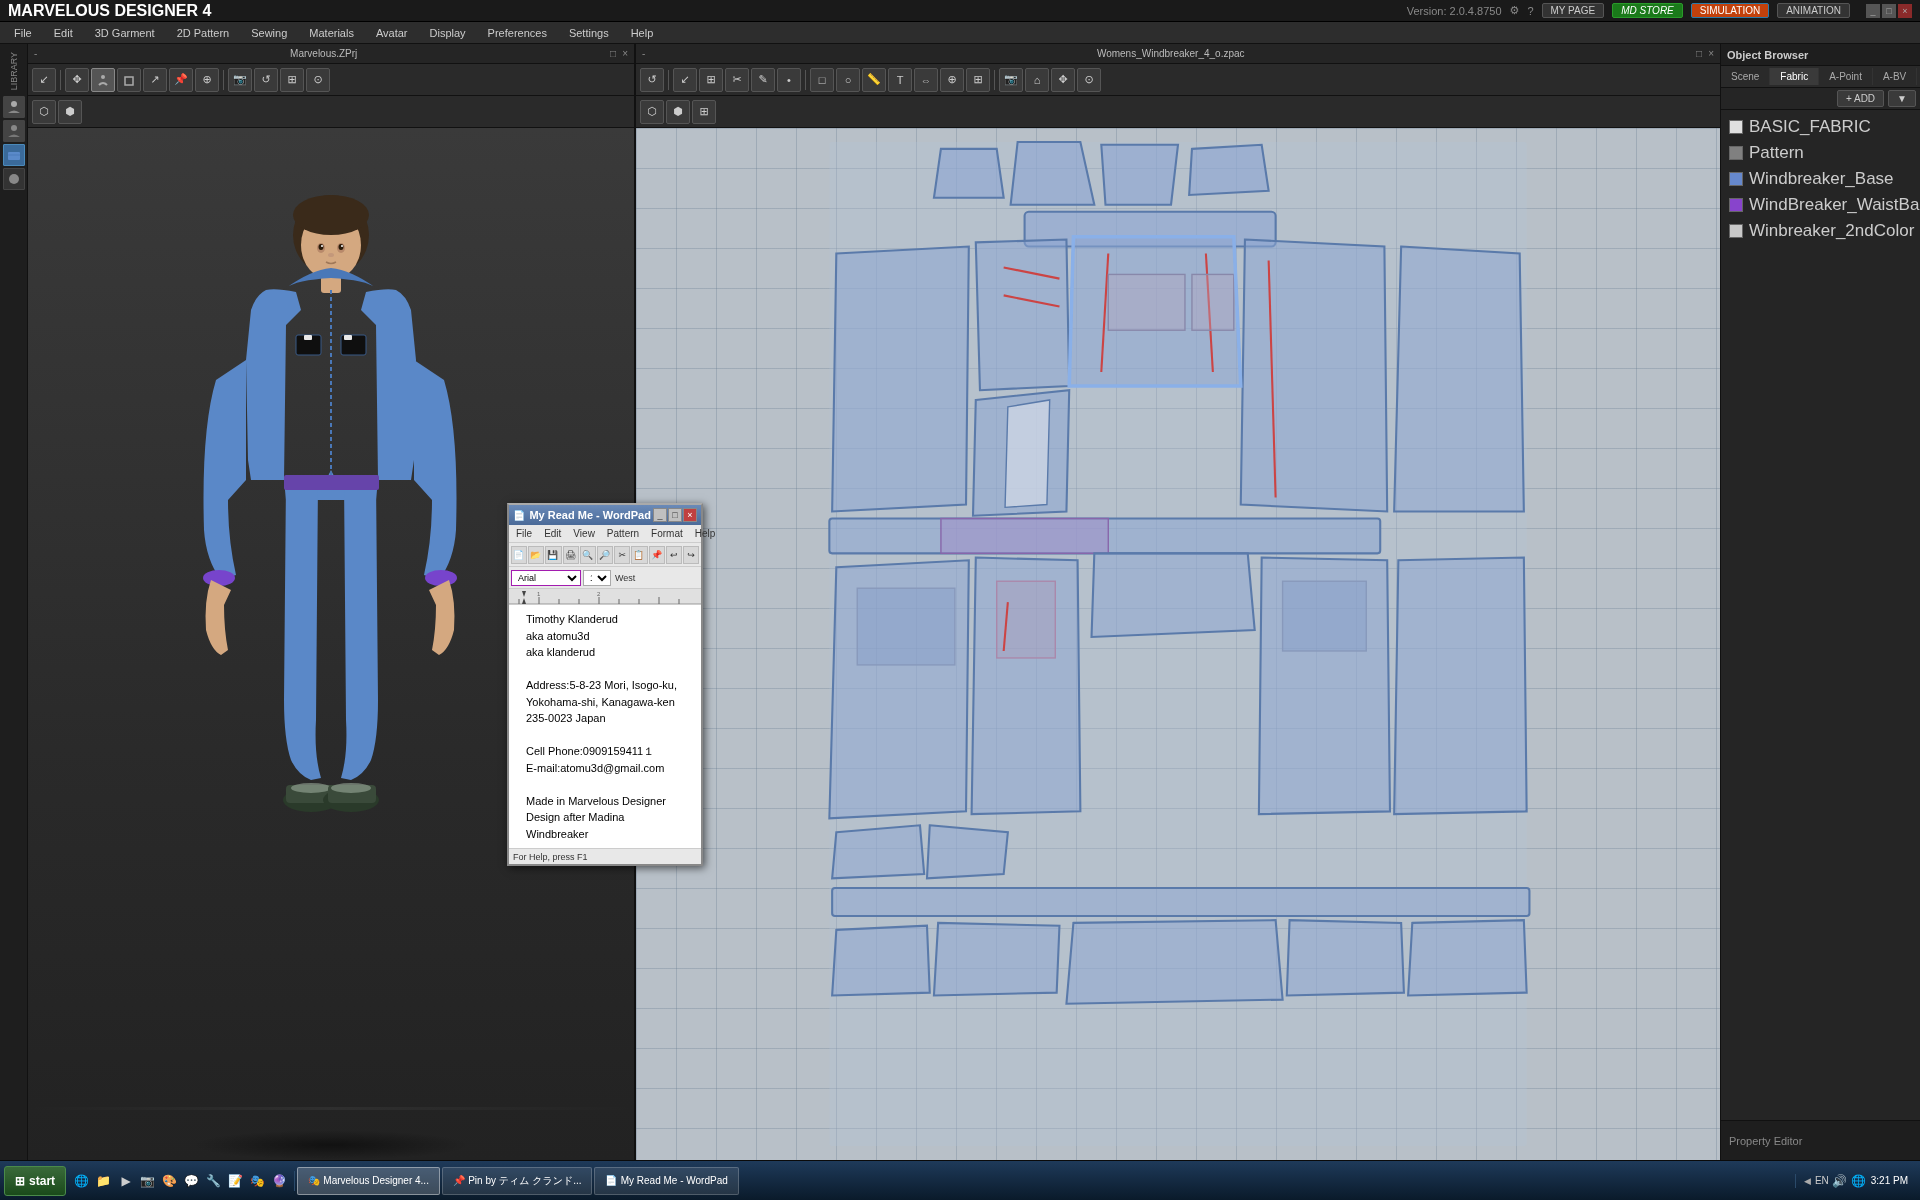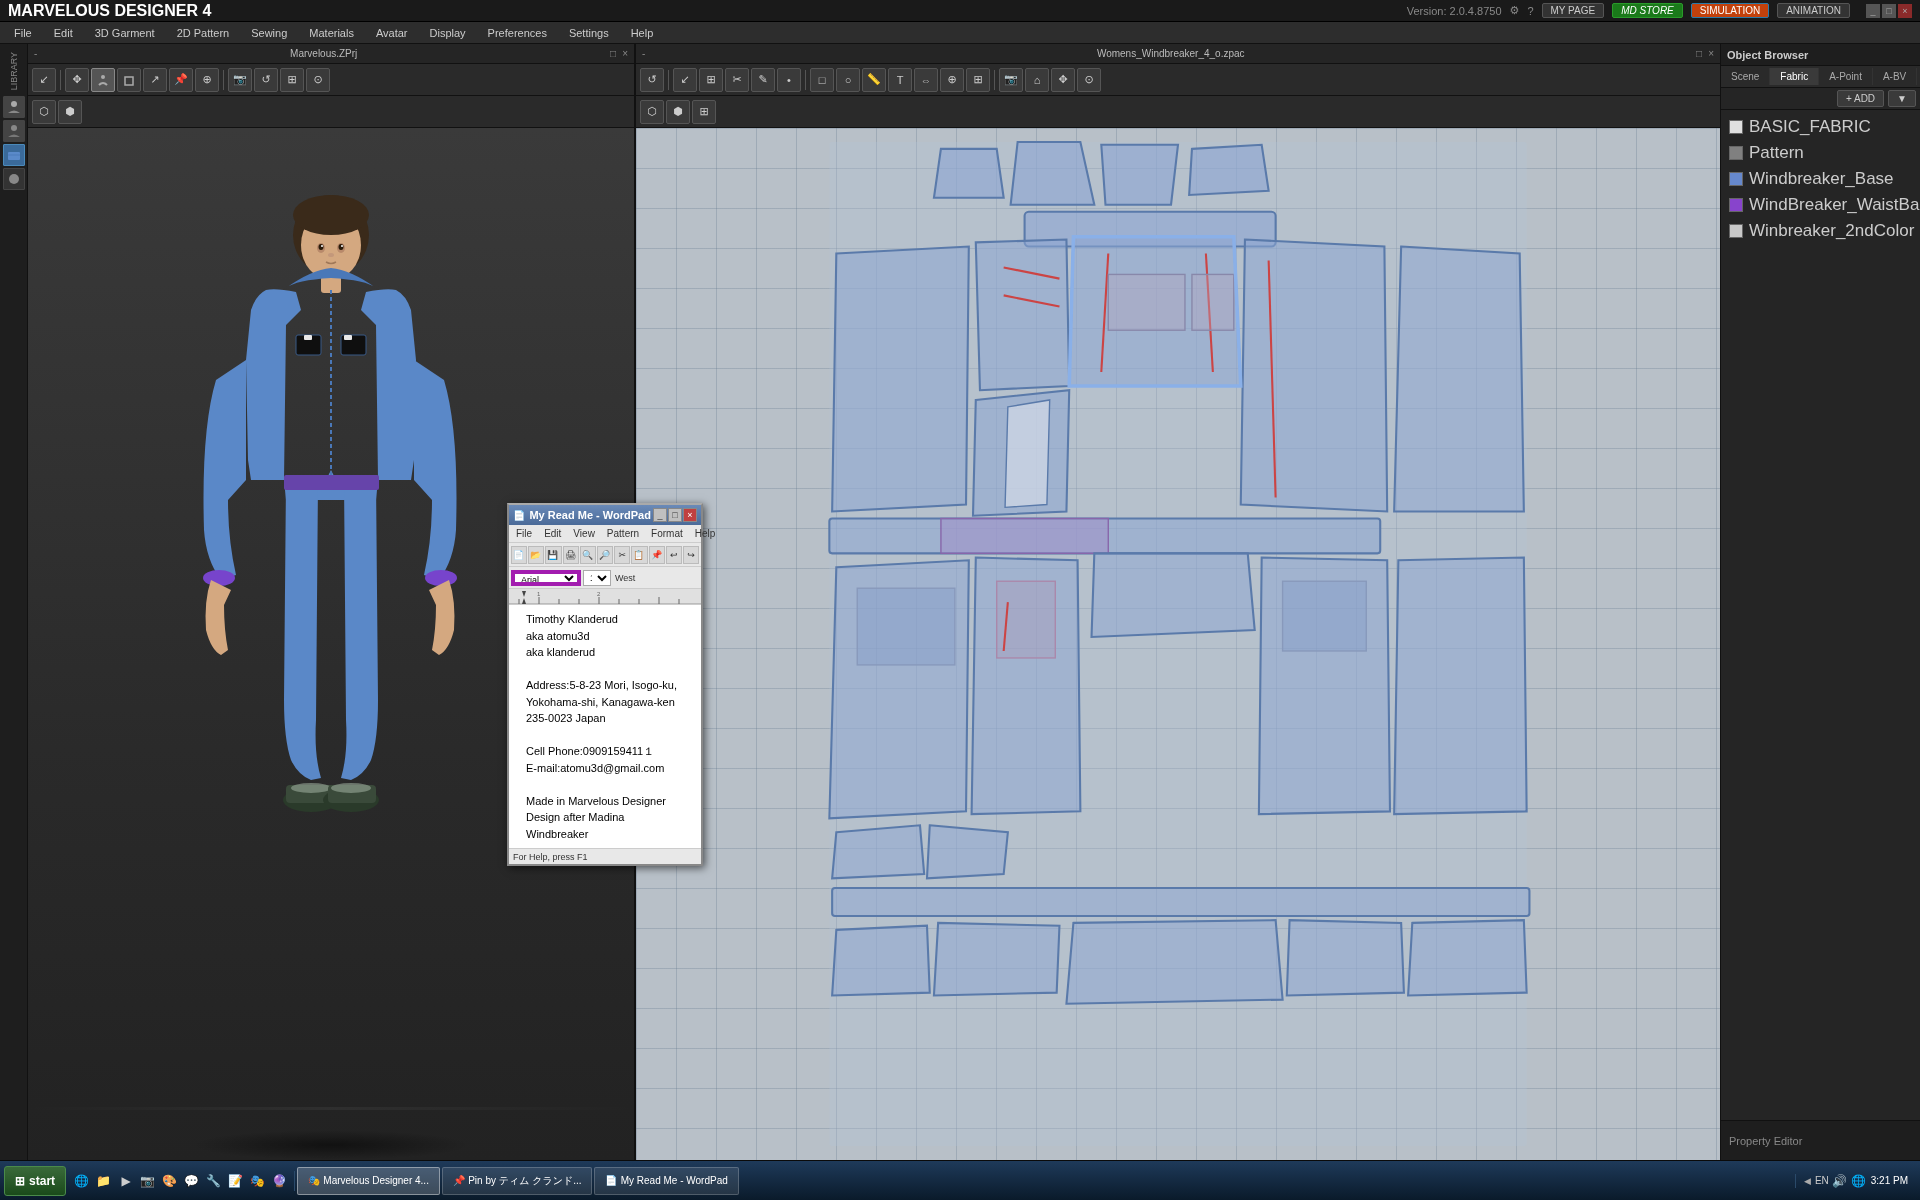--- a/index.html
+++ b/index.html
@@ -378,21 +378,21 @@
       background: #e8e8e8;
       display: flex;
       align-items: center;
       padding: 0 2px;
       border-bottom: 1px solid #ccc;
       gap: 2px;
     }
     .wp-font-select {
       width: 70px; height: 16px;
       background: #fff;
-      border: 4px solid #a21caf;
+      border: 1px solid #a21caf;
       font-size: 9px;
       padding: 0 2px;
     }
     .wp-size-select {
       width: 28px; height: 16px;
       background: #fff;
       border: 1px solid #aaa;
       font-size: 9px;
       padding: 0 2px;
     }

